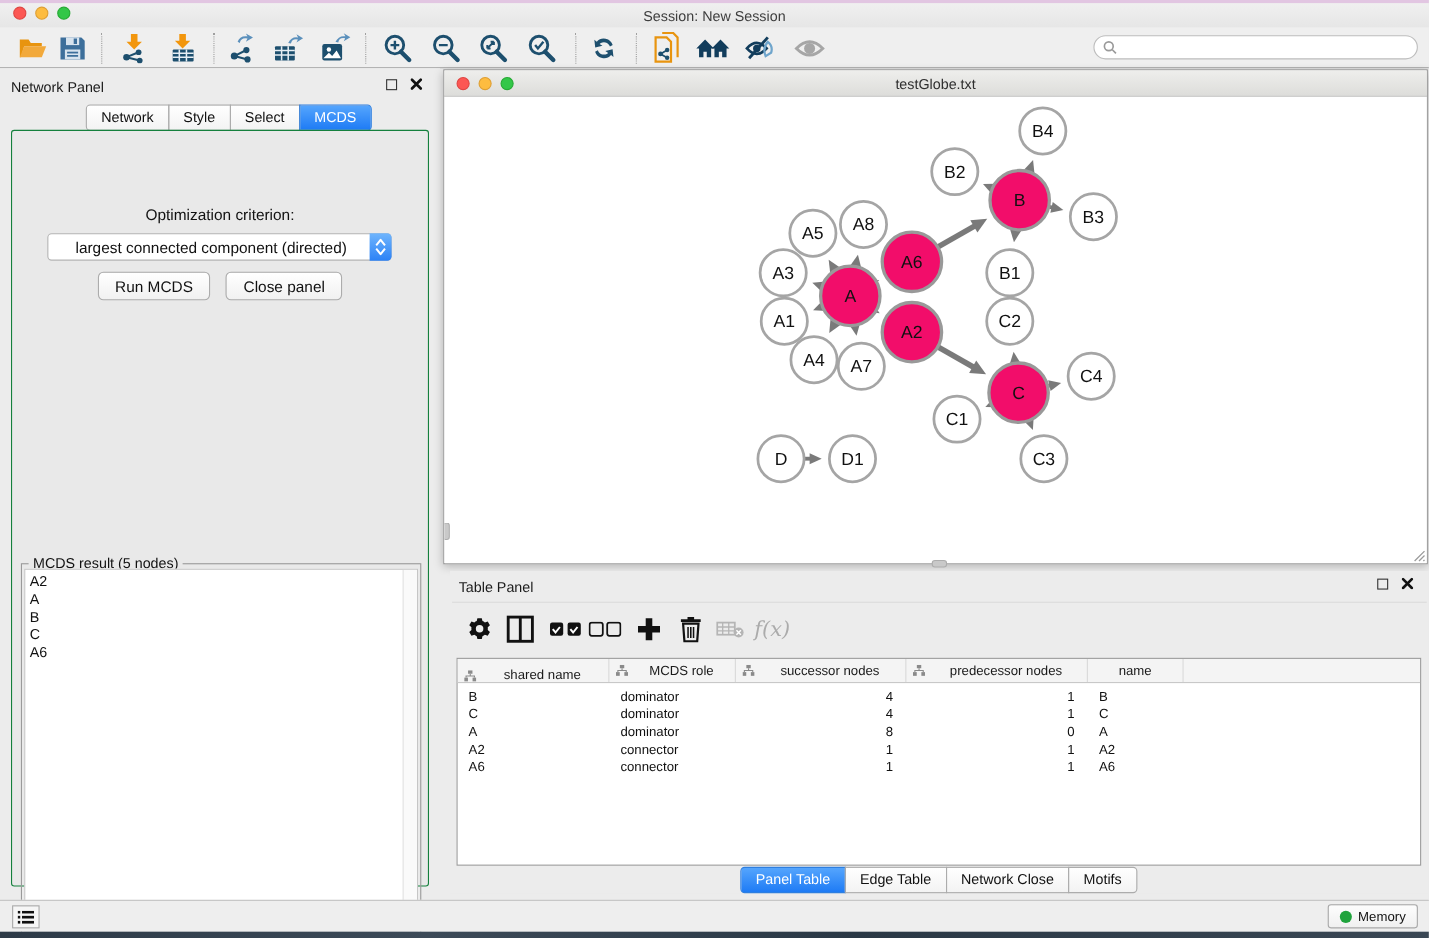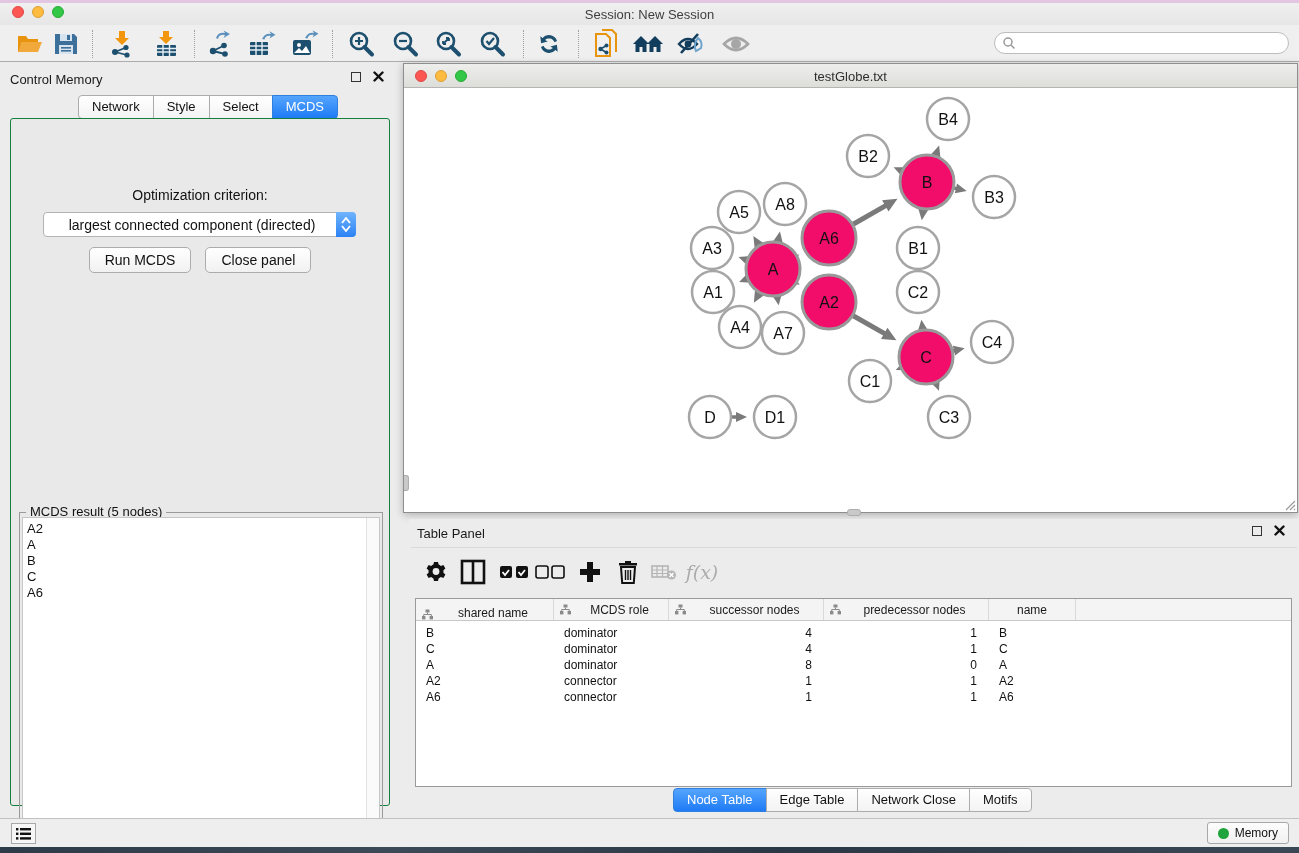--- a/index.html
+++ b/index.html
@@ -221,21 +221,21 @@
   <div class="searchbox">
     <svg width="14" height="14" viewBox="0 0 14 14">
         <circle cx="6" cy="6" r="4" fill="none" stroke="#9A9A9A" stroke-width="1.5"></circle>
         <path d="M9 9 L12.5 12.5" stroke="#9A9A9A" stroke-width="1.5"></path>
       </svg>
     <input style="border: none; outline: none; flex: 1 1 0%; background: transparent; font-size: 13px; padding: 0px 6px; font-family: inherit;" placeholder="">
   </div>
 </div>
 
 <div class="control-panel">
-  <div class="cp-title">Control Memory</div>
+  <div class="cp-title">Network Panel</div>
   <div class="cp-head-icons">
     <span class="float-box"></span>
     <svg width="11" height="11" viewBox="0 0 11 11">
         <path d="M1.5 1.5 L9.5 9.5 M9.5 1.5 L1.5 9.5" stroke="#111" stroke-width="2.4" stroke-linecap="round"></path>
       </svg>
   </div>
   <div class="seg-tabs cp-tabs" id="cp-tabs">
       <div class="seg-tab">Network</div>
       <div class="seg-tab">Style</div>
       <div class="seg-tab">Select</div>
@@ -549,21 +549,21 @@
         <div class="trow">
           <div class="td" style="width: 138px; text-align: left; padding: 0px 0px 0px 10px;">A6</div>
           <div class="td" style="width: 115px; text-align: left; padding: 0px 0px 0px 10px;">connector</div>
           <div class="td" style="width: 155px; text-align: right; padding: 0px 12px 0px 0px;">1</div>
           <div class="td" style="width: 165px; text-align: right; padding: 0px 12px 0px 0px;">1</div>
           <div class="td" style="width: 87px; text-align: left; padding: 0px 0px 0px 10px;">A6</div>
         </div>
       </div>
   </div>
   <div class="seg-tabs tp-tabs" id="tp-tabs">
-      <div class="seg-tab active">Node Table</div>
+      <div class="seg-tab active">Panel Table</div>
       <div class="seg-tab">Edge Table</div>
       <div class="seg-tab">Network Close</div>
       <div class="seg-tab">Motifs</div>
     </div>
 </div>
 
 <div class="status-bar">
   <div class="list-btn">
     <svg width="15" height="12" viewBox="0 0 15 12">
         <rect x="0" y="0" width="2.4" height="2.4" fill="#111"></rect>

